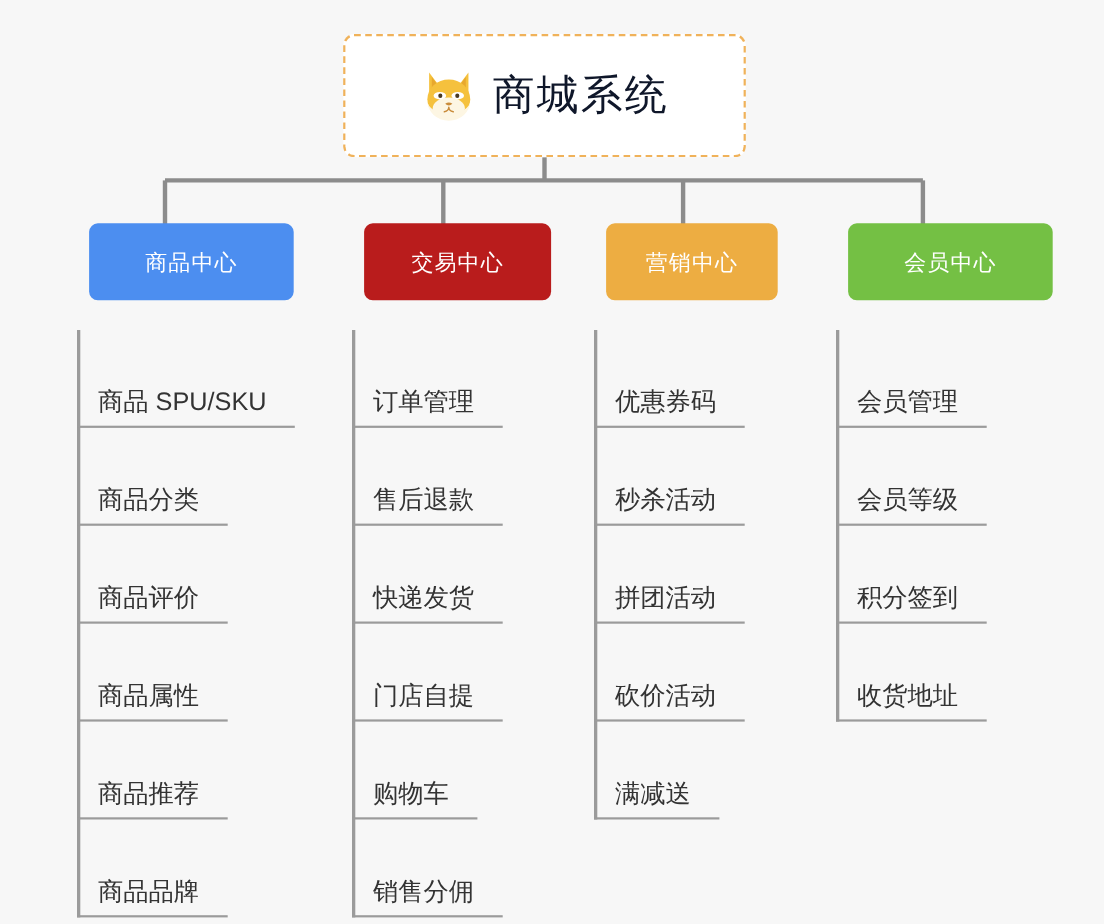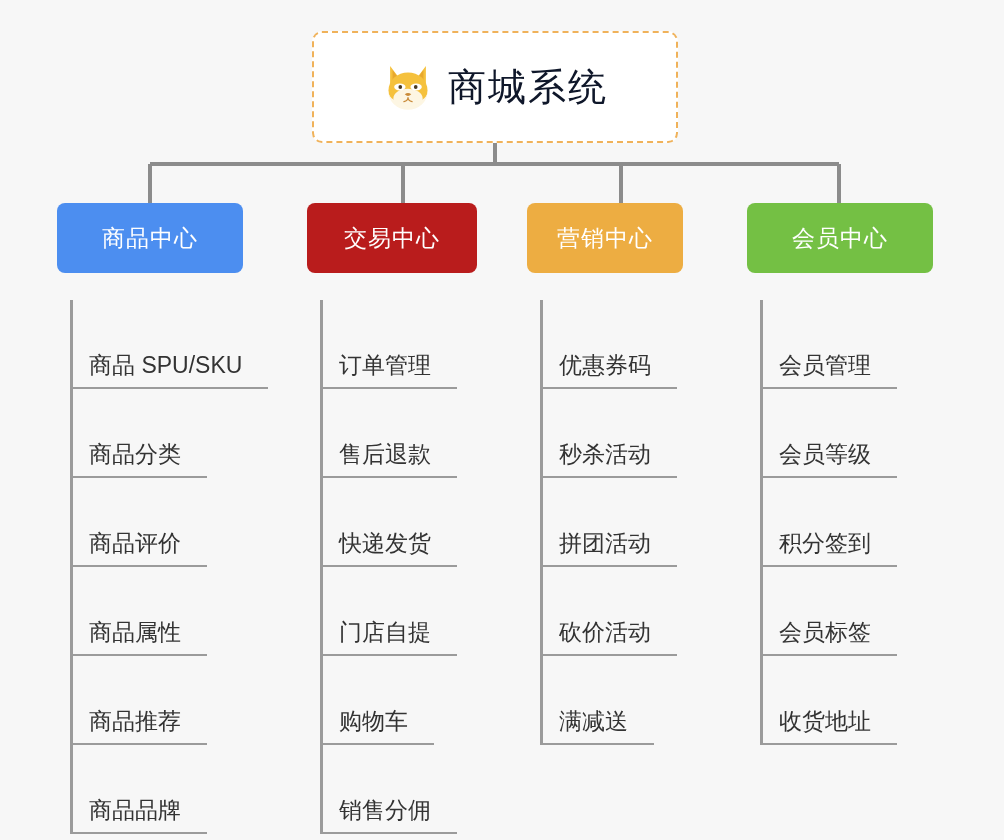--- a/index.html
+++ b/index.html
@@ -64,23 +64,24 @@
     position: absolute;
     top: 203px;
   }
   .branch-header {
     height: 70px;
     border-radius: 8px;
     display: flex;
     align-items: center;
     justify-content: center;
     color: #ffffff;
-    font-size: 23px;
+    font-size: 20px;
     letter-spacing: 1px;
     box-sizing: border-box;
+    margin-left: 24px;
   }
   .leaf-list {
     position: relative;
     margin-top: 27px;
     padding-left: 0;
   }
   
   .spine {
     position: absolute;
     left: 13px;
@@ -233,21 +234,18 @@
       <div class="leaf">
           <span class="leaf-inner">会员管理</span>
         </div>
       <div class="leaf">
           <span class="leaf-inner">会员等级</span>
         </div>
       <div class="leaf">
           <span class="leaf-inner">积分签到</span>
         </div>
       <div class="leaf">
-          <span class="leaf-inner">会员标签</span>
-        </div>
-      <div class="leaf">
           <span class="leaf-inner">收货地址</span>
         </div>
     </div>
   </div>
 
 </div>
 
 </body></html>

